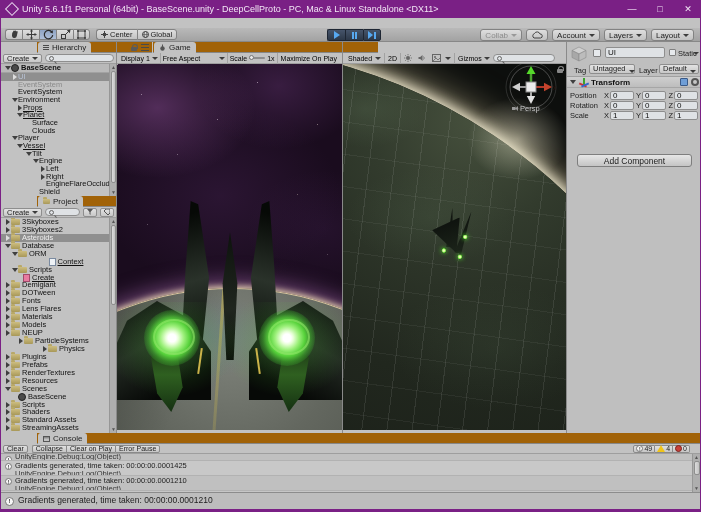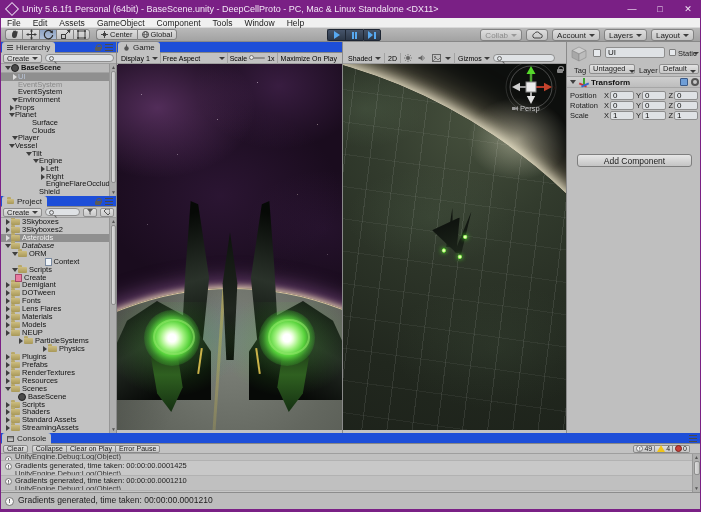--- a/index.html
+++ b/index.html
@@ -41,21 +41,21 @@
   .pause-bars { display:flex; gap:1.5px; }
   .pause-bars i { width:2px; height:7px; background:#57a8f0; }
   .step-wrap { display:flex; align-items:center; gap:1px; }
   .step-bar { width:2px; height:7px; background:#57a8f0; }
   .caret { width:0; height:0; border-left:3px solid transparent; border-right:3px solid transparent; border-top:3.5px solid #3c3c3c; margin-left:3px; }
   .rgrp { position:absolute; top:1px; display:flex; gap:4px; }
   .ddbtn { height:12px; background:linear-gradient(#dedede,#c2c2c2); border:1px solid #828282; border-radius:3px; display:flex; align-items:center; font-size:8px; color:#222; padding:0 4px; }
   .ddbtn.dis { color:#8c8c8c; }
 
   
-  .tabstrip { background:#1d4ed8; border-bottom:1px solid #878787; }
+  .tabstrip { background:#a16207; border-bottom:1px solid #878787;margin-left:36px; }
   .tab { height:11px; background:#c2c2c2; border-radius:3px 3px 0 0; display:flex; align-items:center; font-size:8px; color:#222; padding:0 5px; gap:3px; margin:0 0 0 1px; float:left; }
   .tab.inactive { background:#a8a8a8; color:#333; }
   .phdr { background:#c2c2c2; border-bottom:1px solid #9e9e9e; display:flex; align-items:center; gap:3px; padding:0 2px; }
   .createbtn { height:9px; background:linear-gradient(#e2e2e2,#c8c8c8); border:1px solid #8e8e8e; border-radius:2px; font-size:7.5px; display:flex; align-items:center; padding:0 3px; color:#222; }
   .search { flex:1; height:8px; background:#dfe2e5; border:1px solid #8e8e8e; border-radius:5px; display:flex; align-items:center; padding:0 3px; gap:2px; }
   .mag { width:5px; height:5px; border:1px solid #666; border-radius:50%; position:relative; }
   .mag::after { content:''; position:absolute; width:3px; height:1px; background:#666; transform:rotate(45deg); left:4px; top:5px; }
   .lockico { width:7px; height:7px; position:relative; }
   .lockico::before { content:''; position:absolute; left:1px; top:0; width:4px; height:4px; border:1px solid #5a5a5a; border-bottom:none; border-radius:3px 3px 0 0; }
   .lockico::after { content:''; position:absolute; left:0; top:3px; width:6px; height:4px; background:#5a5a5a; border-radius:1px; }
@@ -65,21 +65,21 @@
   
   .tree { background:#c2c2c2; overflow:hidden; }
   .trow { display:flex; align-items:center; font-size:7.5px; color:#111; padding-left:3px; line-height:8px; white-space:nowrap; }
   .trow.sel { background:#8f8f8f; color:#eee; }
   .trow .tri { width:7px; flex:none; display:flex; align-items:center; justify-content:center; }
   .tri.r::before { content:''; width:0; height:0; border-left:4px solid #3f3f3f; border-top:3px solid transparent; border-bottom:3px solid transparent; }
   .tri.d::before { content:''; width:0; height:0; border-top:4px solid #3f3f3f; border-left:3px solid transparent; border-right:3px solid transparent; }
   .trow.sel .tri.r::before { border-left-color:#ddd; }
   .grey { color:#8a8a8a; }
   .greyblue { color:#b9c4d6; }
-  .d1 { padding-left:10px; } .d2 { padding-left:7px; } .d3 { padding-left:24px; }
+  .d1 { padding-left:10px; } .d2 { padding-left:15px;text-decoration:underline; } .d3 { padding-left:24px; }
   .d4 { padding-left:31px; } .d5 { padding-left:38px; }
   .fold { width:9px; height:6px; background:linear-gradient(#cdbd80,#a89858); border-radius:1px; position:relative; margin-right:2px; flex:none; }
   .fold::before { content:''; position:absolute; top:-2px; left:0; width:4px; height:2px; background:#b8a868; border-radius:1px 1px 0 0; }
   .csico { width:7px; height:8px; background:#eef2f6; border:1px solid #7a8aa0; margin-right:2px; flex:none; }
   .pinkico { width:7px; height:8px; background:#e87aa0; border:1px solid #a04a6a; margin-right:2px; flex:none; }
   .scnico { width:8px; height:8px; background:#4a4a4a; border-radius:50%; border:1px solid #222; margin-right:2px; flex:none; }
 
   .scrollv { background:#aeaeae; border-left:1px solid #979797; }
   .thumb { position:absolute; left:1px; width:5px; background:linear-gradient(90deg,#dcdcdc,#c2c2c2); border:1px solid #8e8e8e; border-radius:2px; }
   .sarrow { position:absolute; left:1px; width:5px; height:5px; font-size:5px; color:#555; text-align:center; line-height:5px; }
@@ -194,30 +194,20 @@
   <div id="titlebar" class="abs">
     <div class="ulogo"></div>
     <div class="ttext">Unity 5.6.1f1 Personal (64bit) - BaseScene.unity - DeepCellProto - PC, Mac &amp; Linux Standalone &lt;DX11&gt;</div>
     <div class="wbtns">
       <div class="wbtn">—</div>
       <div class="wbtn">□</div>
       <div class="wbtn">✕</div>
     </div>
   </div>
 
-  <div id="menubar" class="abs">
-    <div class="mitem">File</div>
-    <div class="mitem">Edit</div>
-    <div class="mitem">Assets</div>
-    <div class="mitem">GameObject</div>
-    <div class="mitem">Component</div>
-    <div class="mitem">Tools</div>
-    <div class="mitem">Window</div>
-    <div class="mitem">Help</div>
-  </div>
 
   <div id="toolbar" class="abs">
     <div class="tgrp" style="left:4px;">
       <div class="tool">
         <svg width="11" height="11" viewBox="0 0 11 11">
             <path d="M3 6 Q3 3 4 3 L4.3 2 Q5 1 5.5 2 L6 1.5 Q7 1 7 2.5 L8 2 Q9 2 8.6 3.5 L7.8 7 Q7.4 9 5.6 9 L4.8 9 Q3.4 9 3 7 Z" fill="#3c3c3c"></path>
           </svg>
       </div>
       <div class="tool">
         <svg width="11" height="11" viewBox="0 0 11 11">
@@ -454,21 +444,21 @@
     <div class="trow" style="height:7.95px;">
         <span class="tri r"></span>
         <span class="fold"></span>
         <span>3Skyboxes2</span>
       </div>
     <div class="trow sel" style="height:7.95px;">
         <span class="tri r"></span>
         <span class="fold"></span>
         <span>Asteroids</span>
       </div>
-    <div class="trow" style="height:7.95px;font-style:italic;">
+    <div class="trow" style="height:7.95px;">
         <span class="tri d"></span>
         <span class="fold"></span>
         <span>Database</span>
       </div>
     <div class="trow d1" style="height:7.95px;">
         <span class="tri d"></span>
         <span class="fold"></span>
         <span>ORM</span>
       </div>
     <div class="trow d2" style="height:7.95px;justify-content:center;">

